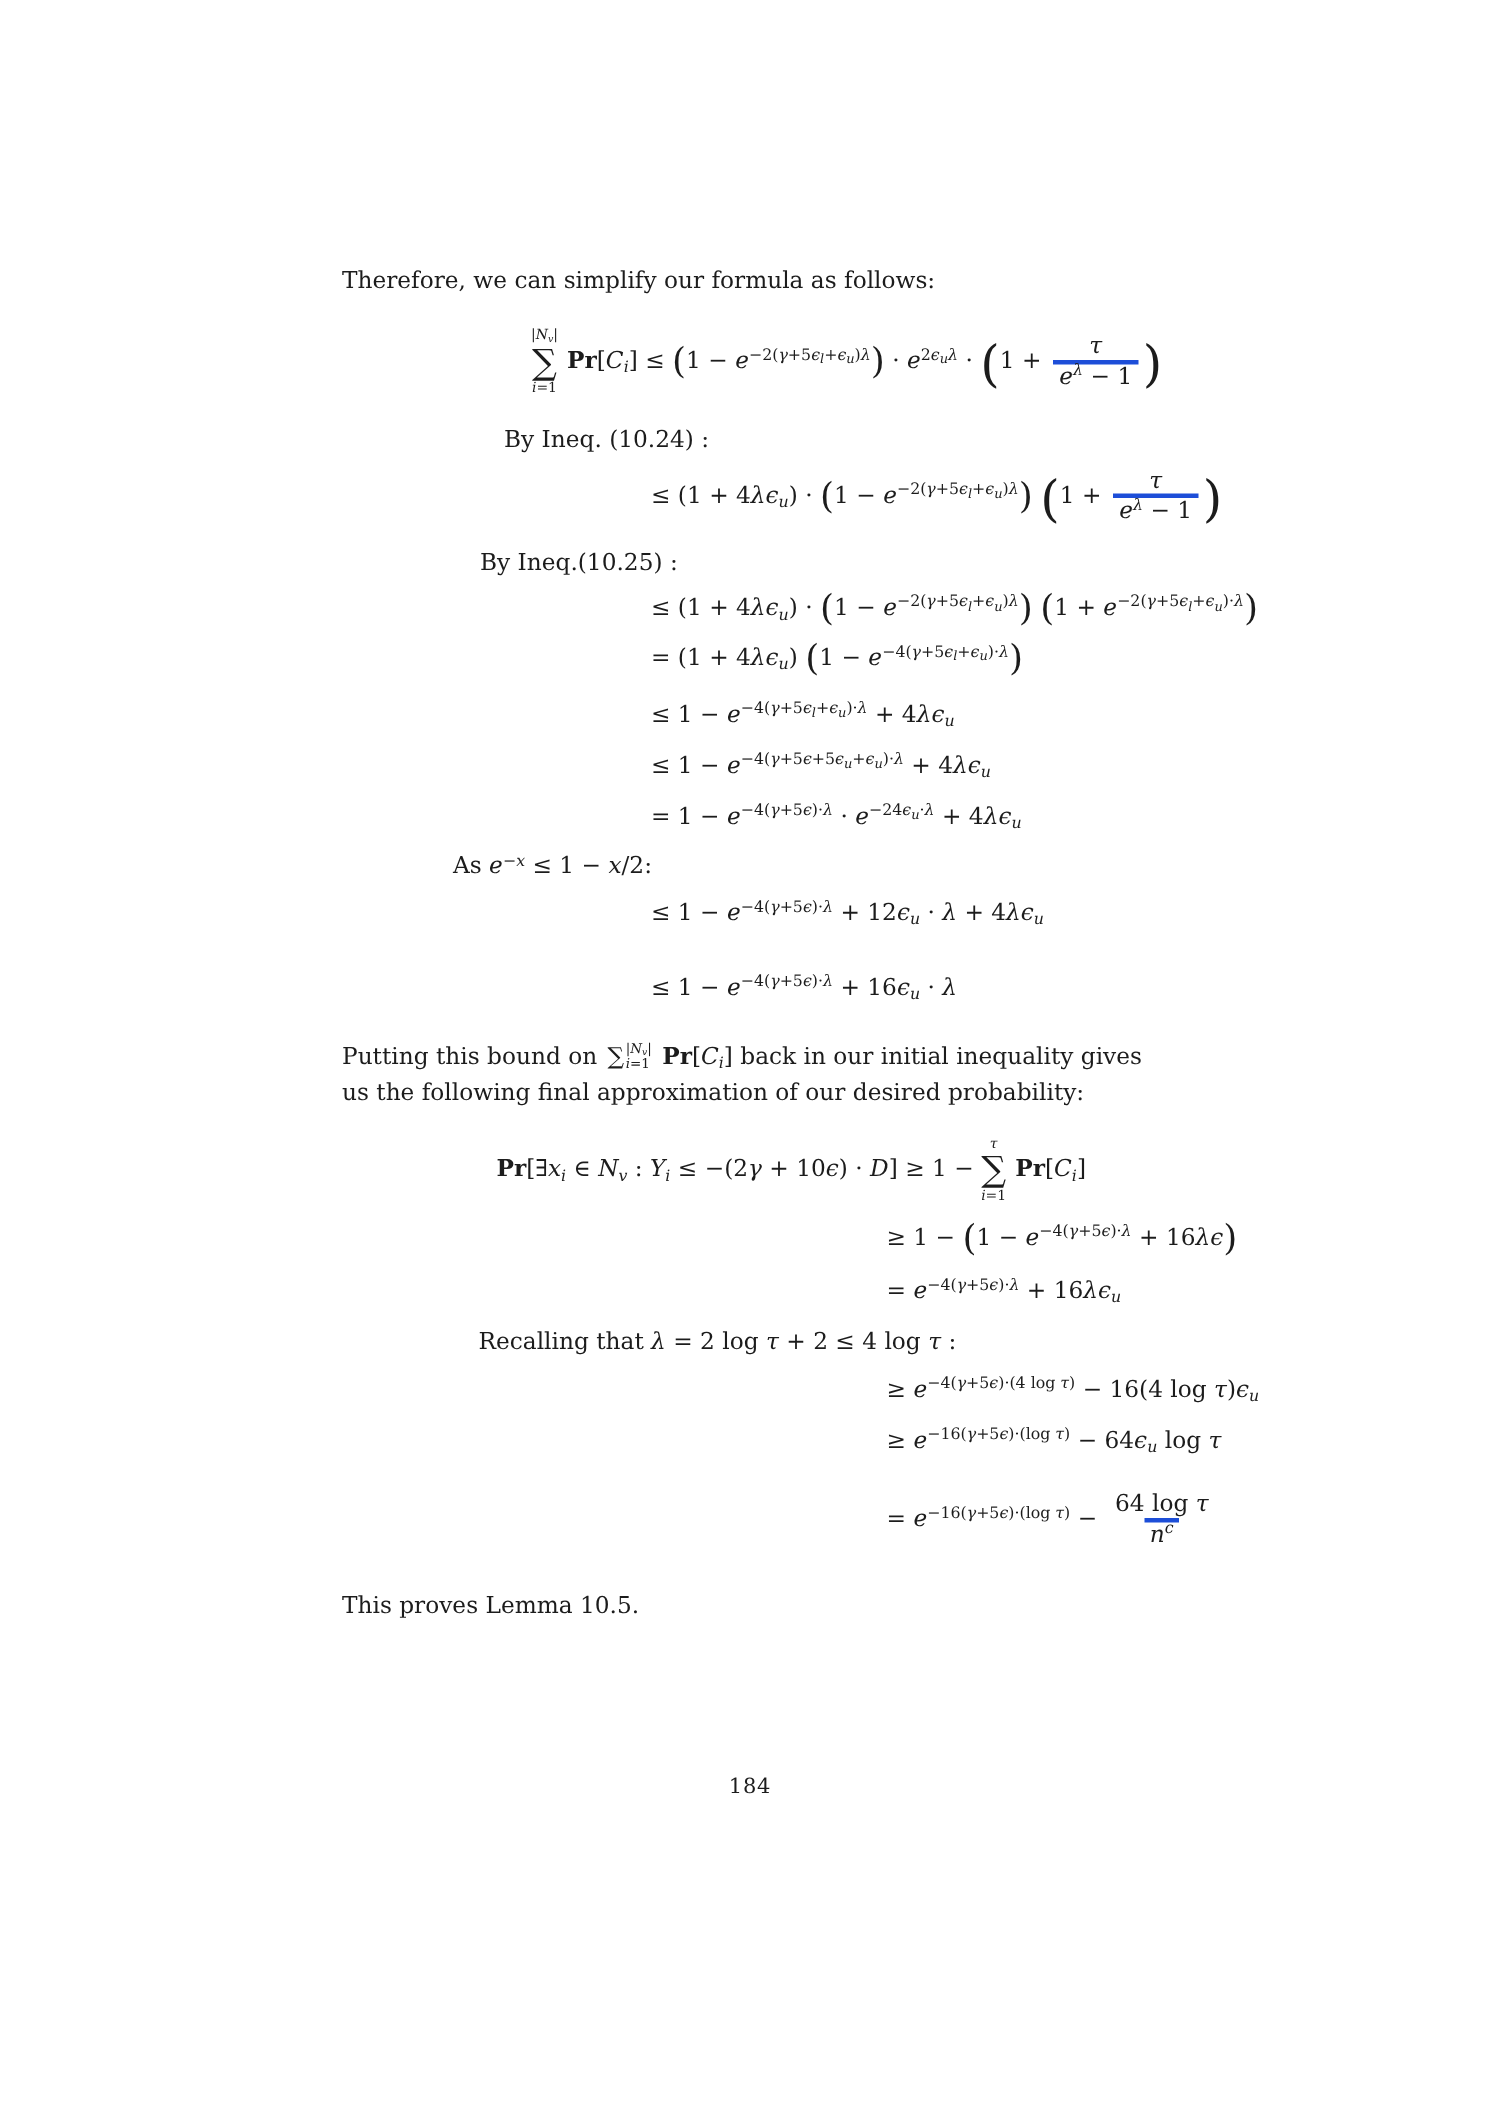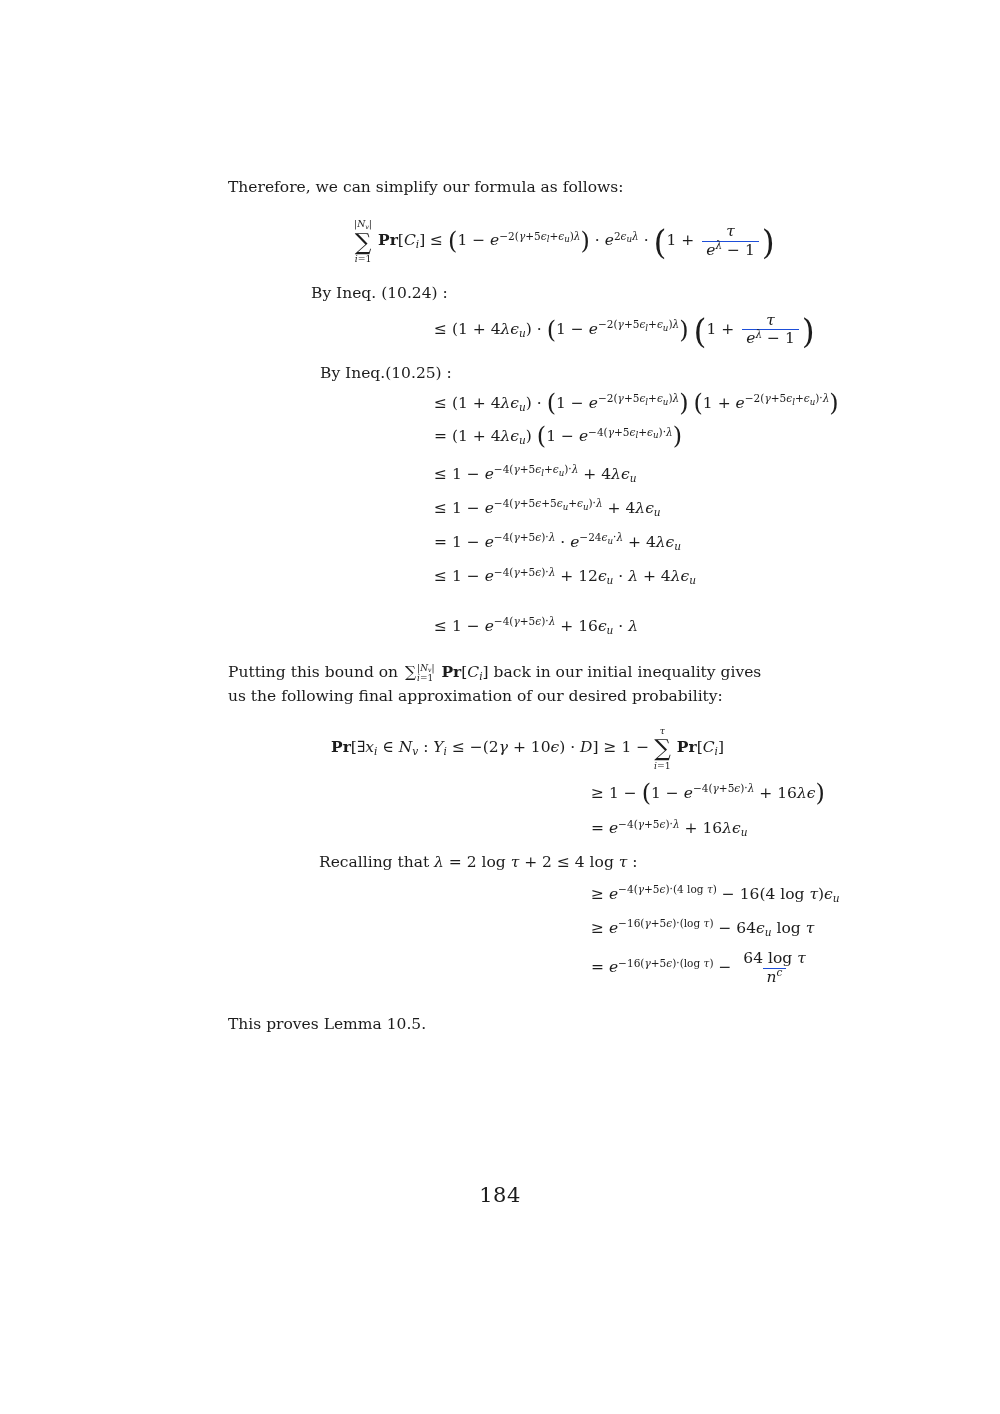--- a/index.html
+++ b/index.html
@@ -25,58 +25,58 @@
   .side-label { white-space:nowrap; }
   i { font-style:italic; }
   b { font-weight:bold; }
   sup { font-size:0.68em; position:relative; top:-0.55em; line-height:0; vertical-align:baseline; }
   sub { font-size:0.68em; position:relative; top:0.28em; line-height:0; vertical-align:baseline; }
   sup sub { font-size:0.82em; top:0.32em; }
   .big  { font-size:1.55em; line-height:0; vertical-align:-0.14em; font-weight:300; }
   .bigg { font-size:2.15em; line-height:0; vertical-align:-0.26em; font-weight:300; }
   .frac { display:inline-flex; flex-direction:column; align-items:center; vertical-align:middle; line-height:1.15; margin:0 3px; text-align:center; }
   .frac .num { padding:0 4px; }
-  .frac .den { border-top:1px solid #1d4ed8; padding:0 4px; }
+  .frac .den { border-top:3px solid #1d4ed8; padding:0 4px; }
   .sum { display:inline-flex; flex-direction:column; align-items:center; vertical-align:middle; line-height:1; text-align:center; margin-right:6px; }
   .sum .lt { font-size:0.6em; margin-bottom:3px; }
   .sum .lb { font-size:0.6em; margin-top:3px; }
   .sum .sg { font-size:1.5em; line-height:0.85; }
   .isum { display:inline-flex; align-items:center; vertical-align:middle; margin:0 2px; }
   .ilim { display:inline-flex; flex-direction:column; font-size:0.58em; line-height:1.15; margin-left:1px; }
   
   .m-intro   { margin-top:0; }
   .m-eq1     { margin-left:126px; margin-top:20px; }
-  .m-lab1    { margin-left:83px;  margin-top:20px; }
+  .m-lab1    { margin-left:108px;  margin-top:20px; }
   .m-eq2     { margin-left:206px; margin-top:10px; }
   .m-lab2    { margin-left:92px;  margin-top:16px; }
   .m-eq3     { margin-left:206px; margin-top:10px; }
   .m-lab3    { margin-left:78px;  margin-top:14px; }
   .m-eq4     { margin-left:206px; margin-top:10px; }
   .m-eq5     { margin-left:206px; margin-top:14px; }
   .m-eq6     { margin-left:206px; margin-top:11px; }
   .m-eq7     { margin-left:206px; margin-top:11px; }
   .m-lab4    { margin-left:74px;  margin-top:12px; }
   .m-eq8     { margin-left:206px; margin-top:12px; }
   .m-eq9     { margin-left:206px; margin-top:11px; }
   .m-eq10    { margin-left:206px; margin-top:26px; }
   .m-para2   { margin-top:22px; }
   .m-eq11    { margin-left:103px; margin-top:18px; }
   .m-eq12    { margin-left:363px; margin-top:12px; }
   .m-eq13    { margin-left:363px; margin-top:12px; }
   .m-lab5    { margin-left:91px;  margin-top:12px; }
   .m-eq14    { margin-left:363px; margin-top:12px; }
   .m-eq15    { margin-left:363px; margin-top:11px;text-align:right; }
-  .m-eq16    { margin-left:363px; margin-top:10px; }
+  .m-eq16    { margin-left:363px; margin-top:22px; }
   .m-closing { margin-top:26px; }
   .page-number {
     position:absolute;
     left:0; right:0;
     top:1183px;
     text-align:center;
-    font-size:21px;
+    font-size:14px;
     letter-spacing:0.5px;
   }
 </style>
 </head>
 <body>
 
 <div class="page">
 
   <p class="body-text m-intro">Therefore, we can simplify our formula as follows:</p>
 
@@ -99,20 +99,21 @@
   <p class="side-label m-lab2">By Ineq.(10.25) :</p>
 
   <div class="eq m-eq3">≤ (1 + 4<i>λϵ<sub>u</sub></i>) · <span class="big">(</span>1 − <i>e</i><sup>−2(<i>γ</i>+5<i>ϵ<sub>l</sub></i>+<i>ϵ<sub>u</sub></i>)<i>λ</i></sup><span class="big">)</span> <span class="big">(</span>1 + <i>e</i><sup>−2(<i>γ</i>+5<i>ϵ<sub>l</sub></i>+<i>ϵ<sub>u</sub></i>)·<i>λ</i></sup><span class="big">)</span></div>
 
 
   <div class="eq m-eq4">= (1 + 4<i>λϵ<sub>u</sub></i>) <span class="big">(</span>1 − <i>e</i><sup>−4(<i>γ</i>+5<i>ϵ<sub>l</sub></i>+<i>ϵ<sub>u</sub></i>)·<i>λ</i></sup><span class="big">)</span></div>
   <div class="eq m-eq5">≤ 1 − <i>e</i><sup>−4(<i>γ</i>+5<i>ϵ<sub>l</sub></i>+<i>ϵ<sub>u</sub></i>)·<i>λ</i></sup> + 4<i>λϵ<sub>u</sub></i></div>
   <div class="eq m-eq6">≤ 1 − <i>e</i><sup>−4(<i>γ</i>+5<i>ϵ</i>+5<i>ϵ<sub>u</sub></i>+<i>ϵ<sub>u</sub></i>)·<i>λ</i></sup> + 4<i>λϵ<sub>u</sub></i></div>
   <div class="eq m-eq7">= 1 − <i>e</i><sup>−4(<i>γ</i>+5<i>ϵ</i>)·<i>λ</i></sup> · <i>e</i><sup>−24<i>ϵ<sub>u</sub></i>·<i>λ</i></sup> + 4<i>λϵ<sub>u</sub></i></div>
 
+  <p class="side-label m-lab4">As <i>e</i><sup>−<i>x</i></sup> ≤ 1 − <i>x</i>/2:</p>
 
   <div class="eq m-eq9">≤ 1 − <i>e</i><sup>−4(<i>γ</i>+5<i>ϵ</i>)·<i>λ</i></sup> + 12<i>ϵ<sub>u</sub></i> · <i>λ</i> + 4<i>λϵ<sub>u</sub></i></div>
   <div class="eq m-eq10">≤ 1 − <i>e</i><sup>−4(<i>γ</i>+5<i>ϵ</i>)·<i>λ</i></sup> + 16<i>ϵ<sub>u</sub></i> · <i>λ</i></div>
 
   <p class="body-text m-para2">Putting this bound on <span class="isum">∑<span class="ilim">
           <span>|<i>N<sub>v</sub></i>|</span>
           <span><i>i</i>=1</span>
         </span></span> <b>Pr</b>[<i>C<sub>i</sub></i>] back in our initial inequality gives us the following final approximation of our desired probability:</p>
 
   <div class="eq m-eq11"><b>Pr</b>[∃<i>x<sub>i</sub></i> ∈ <i>N<sub>v</sub></i> : <i>Υ<sub>i</sub></i> ≤ −(2<i>γ</i> + 10<i>ϵ</i>) · <i>D</i>] ≥ 1 − <span class="sum">

